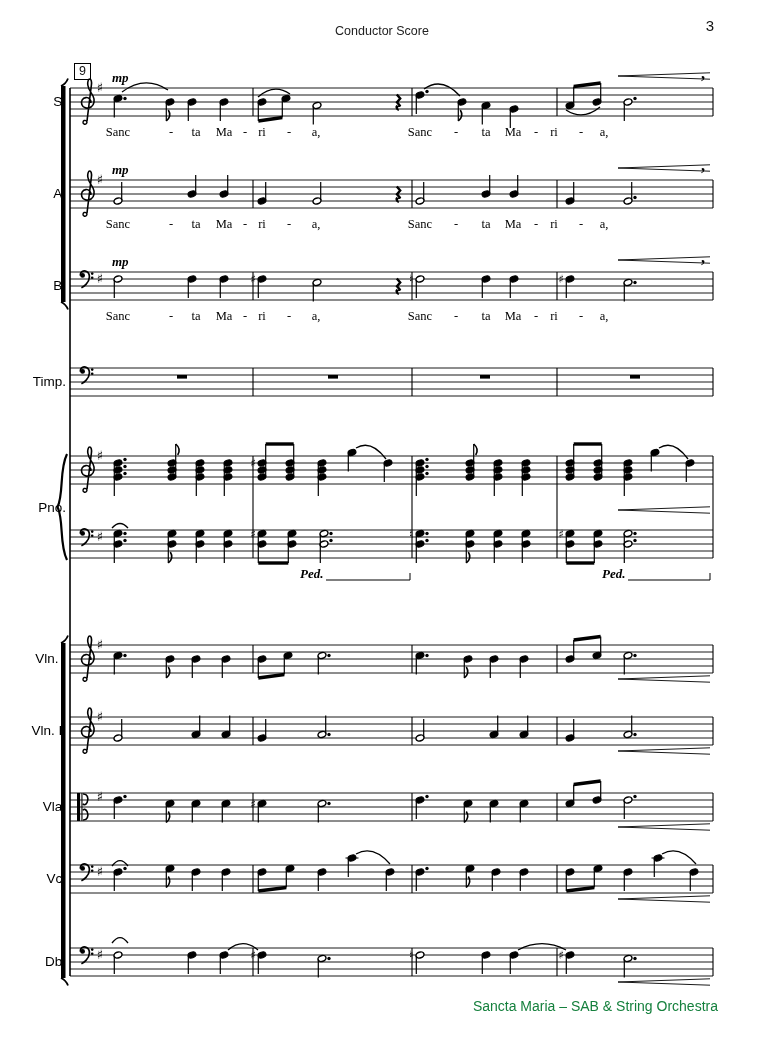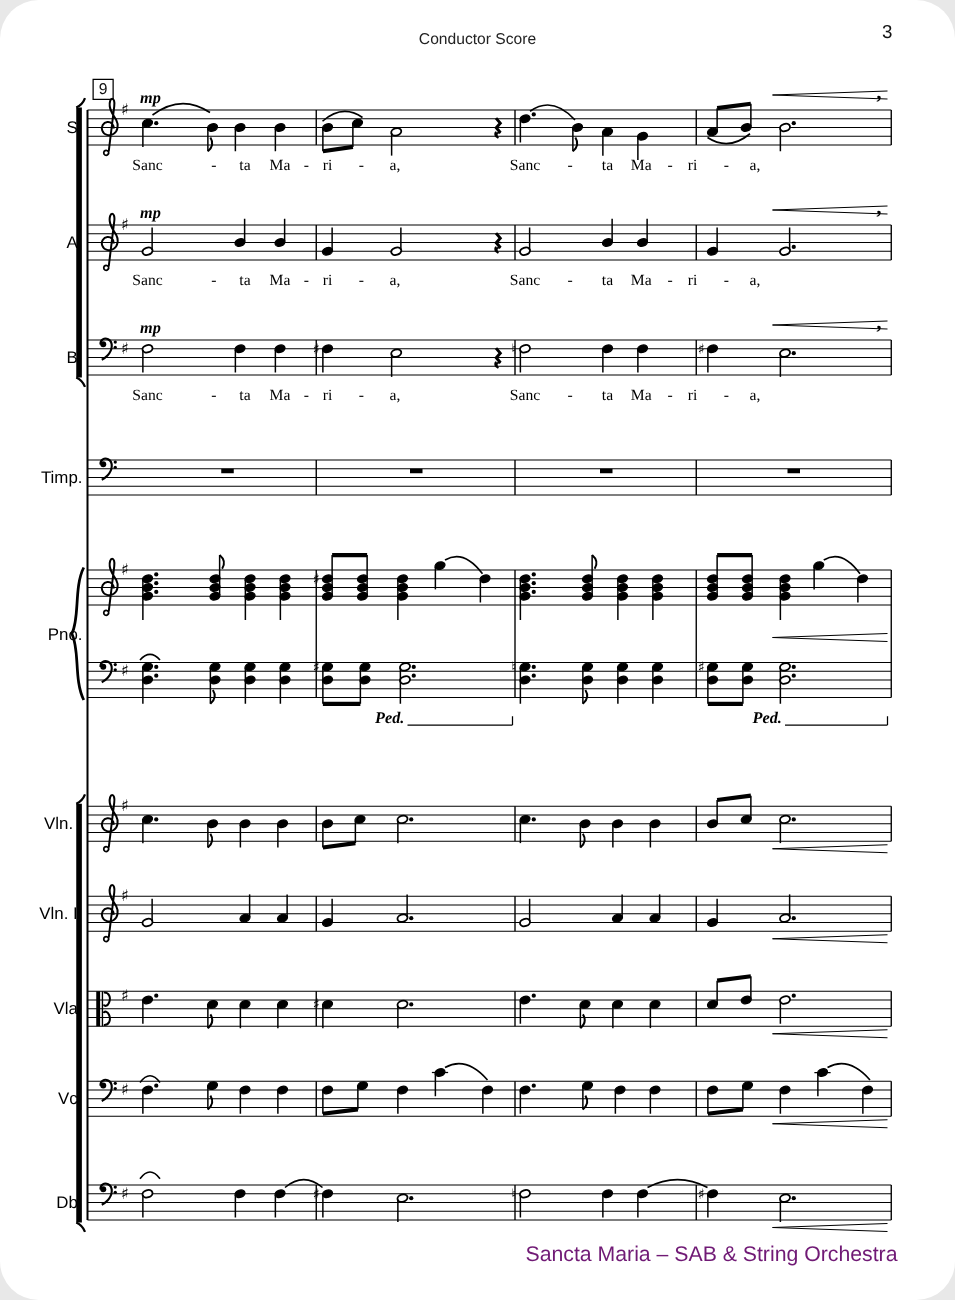--- a/index.html
+++ b/index.html
@@ -1,22 +1,22 @@
 <!DOCTYPE html>
 <html><head>
 <meta charset="utf-8">
 <style>
   html,body{margin:0;padding:0;background:#e8e8e8;}
   .page{position:relative;width:764px;height:1040px;background:#ffffff;margin:0 auto;
-        font-family:"Liberation Sans",sans-serif;color:#111;overflow:hidden;border-radius:31px;}
+        font-family:"Liberation Sans",sans-serif;color:#111;overflow:hidden;}
   .hdr-title{position:absolute;top:24px;left:0;right:0;text-align:center;font-size:12.5px;color:#222;}
   .hdr-page{position:absolute;top:17px;right:50px;font-size:15px;color:#111;}
   .rehearsal{position:absolute;top:63px;left:74px;border:1.3px solid #000;padding:0px 4px;
              font-size:12.5px;line-height:15px;background:#fff;}
-  .ftr{position:absolute;bottom:26px;right:46px;font-size:17px;color:#701a75;}
+  .ftr{position:absolute;bottom:26px;right:46px;font-size:14px;color:#15803d;}
   svg{position:absolute;top:0;left:0;}
   text{fill:#000;}
   .lyr{font-family:"Liberation Serif",serif;font-size:12.5px;}
   .dyn{font-family:"Liberation Serif",serif;font-size:13px;font-weight:bold;font-style:italic;}
   .ped{font-family:"Liberation Serif",serif;font-size:13px;font-weight:bold;font-style:italic;}
   .lbl{font-family:"Liberation Sans",sans-serif;font-size:13.5px;}
   .acc{font-family:"DejaVu Sans",sans-serif;font-size:11.5px;}
   .ks{font-family:"DejaVu Sans",sans-serif;font-size:13px;}
   .breath{font-family:"Liberation Serif",serif;font-size:16px;font-weight:bold;}
 </style>

